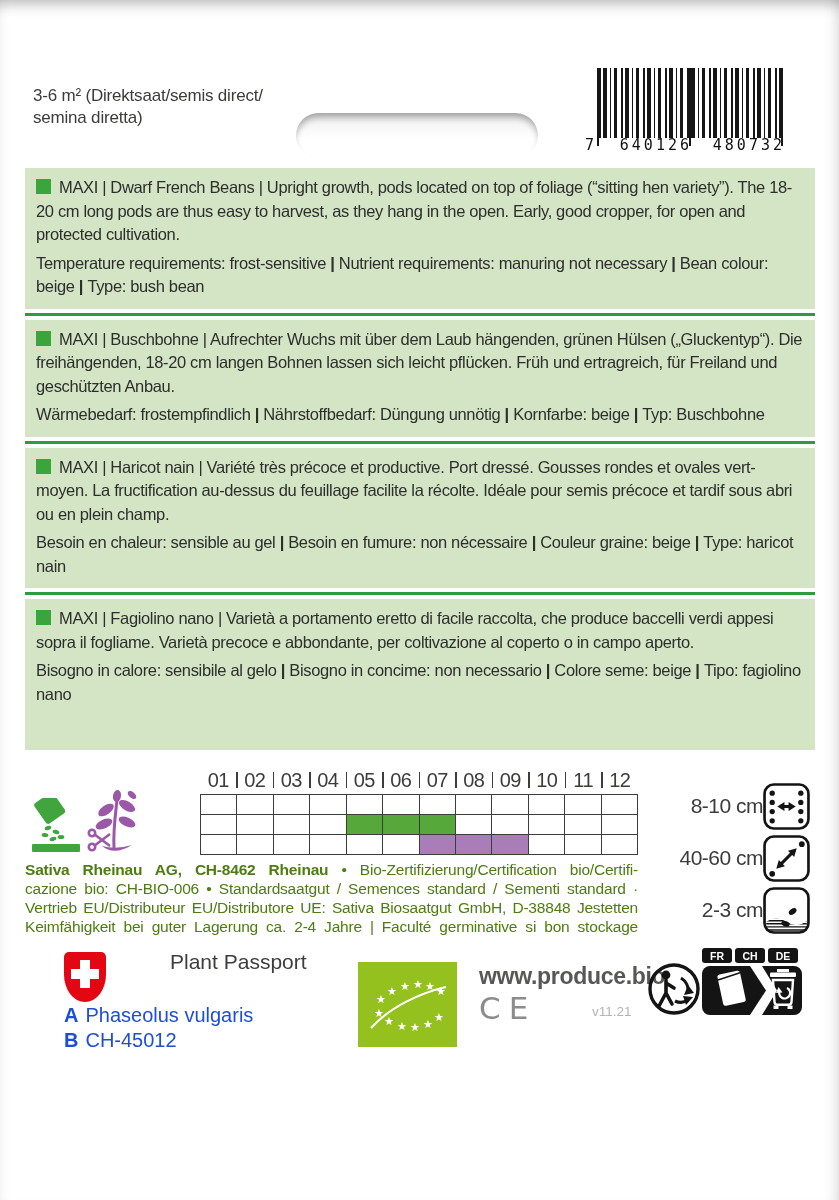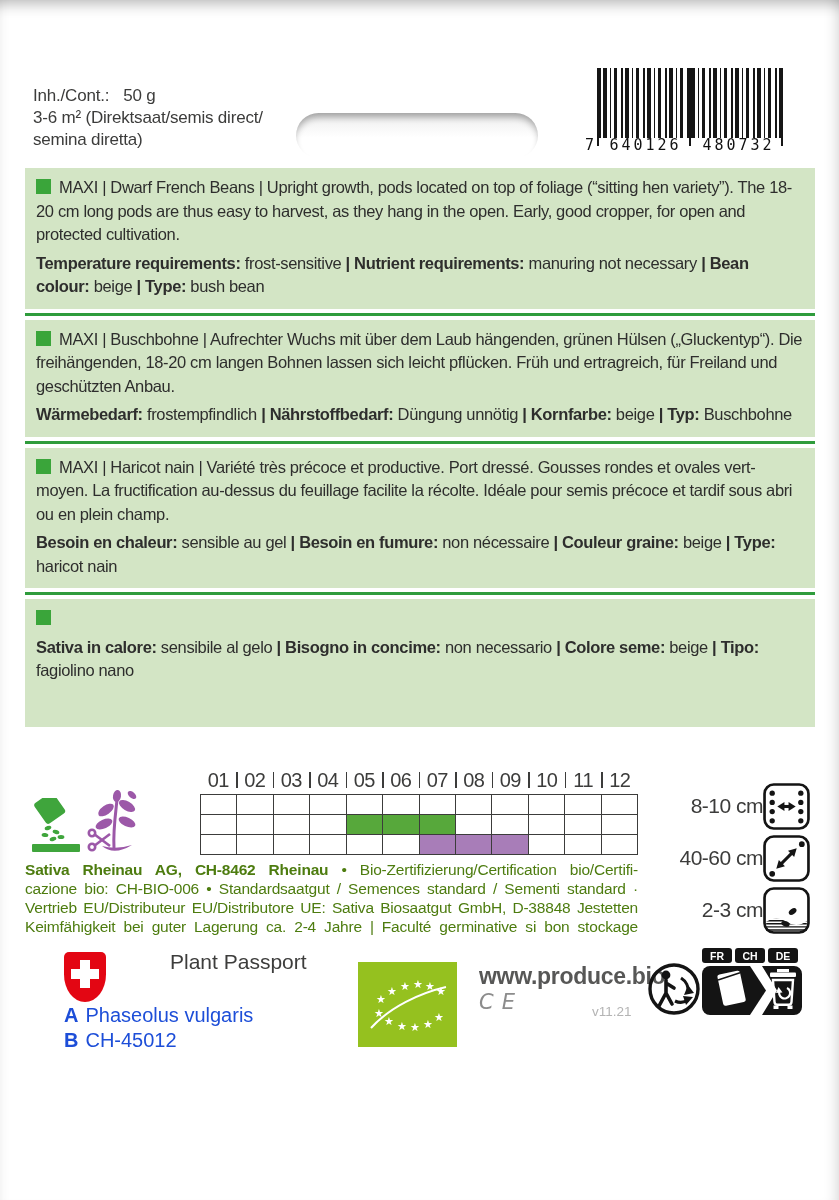--- a/index.html
+++ b/index.html
@@ -31,32 +31,32 @@
       #161616 0 2px, #fff 2px 4px, #161616 4px 8px, #fff 8px 11px,
       #161616 11px 12px, #fff 12px 15px, #161616 15px 18px, #fff 18px 22px);
   }
   .barcode .guard { position:absolute; top:2px; width:2px; height:78px; background:#161616; }
   .g-left { left:12px; } .g-mid { left:104px; } .g-right { left:196px; }
   .barcode .digits {
     position:absolute; left:0; bottom:6px; width:200px; display:flex;
     font-family:"DejaVu Sans Mono", monospace; font-size:15px; color:#111;
   }
   .barcode .digits .lead { width:14px; }
-  .barcode .digits .grp { flex:1; text-align:center; letter-spacing:3px; }
+  .barcode .digits .grp { flex:1; text-align:right; letter-spacing:3px; }
 
   
   .blocks { position:absolute; left:25px; top:168px; width:790px; display:flex; flex-direction:column;border-radius:14px; }
   .block {
     background:#d3e5c5; box-sizing:border-box; width:790px;
     padding:8px 11px 10px 11px; font-size:16.5px; line-height:23.5px;
     letter-spacing:-0.35px; color:#2e2e2d;
   }
   .block p { margin:0; }
   .block .specs { margin-top:5px; }
-  .block b, .block .lbl { font-weight:bold; }
+  .block b, .block .lbl { font-weight:normal; }
   .bullet { display:inline-block; width:15px; height:15px; background:#3aa53a; margin-right:8px; vertical-align:-1px; }
   .sep-line { height:3px; background:#2f9c3c; margin:4px 0; }
   .sep { font-weight:bold; white-space:pre; }
   .block-it { padding-bottom:44px; }
 
   
   .cal-head {
     position:absolute; left:200px; top:766px; width:438px; height:28px;
     display:grid; grid-template-columns:repeat(12,1fr);
     font-size:20px; color:#3c3c3b; letter-spacing:-0.5px;
@@ -96,35 +96,32 @@
   }
   .swiss-shield::before { content:""; position:absolute; left:16px; top:8px; width:10px; height:28px; background:#fff; }
   .swiss-shield::after  { content:""; position:absolute; left:7px;  top:17px; width:28px; height:10px; background:#fff; }
 
   .passport-title { position:absolute; left:170px; top:950px; font-size:21px; color:#3d3d3c; }
   .passport-lines { position:absolute; left:64px; top:1003px; font-size:20px; line-height:25px; color:#1d4ed8; }
   .passport-lines b { margin-right:7px; }
 
   .eu-logo { position:absolute; left:358px; top:962px; }
   .website { position:absolute; left:479px; top:963px; font-size:23px; font-weight:bold; color:#575756; letter-spacing:-0.3px; }
-  .ce-mark { position:absolute; left:479px; top:990px; font-size:21px; color:#8c8c8c; letter-spacing:8px; font-family:"DejaVu Sans", sans-serif;font-style:italic; }
+  .ce-mark { position:absolute; left:479px; top:990px; font-size:31px; color:#8c8c8c; letter-spacing:8px; font-family:"DejaVu Sans", sans-serif; }
   .version { position:absolute; left:592px; top:1004px; font-size:13.5px; color:#b4b4b4; }
 
   .triman { position:absolute; left:646px; top:960px; }
   .disposal { position:absolute; left:700px; top:948px; }
 </style>
 </head>
 <body>
 
 <div class="page">
 
   <div class="info-top">
-    <div>
-      <span>Inh./Cont.:</span><span class="val">50 g</span>
-    </div>
     <div>3-6 m² (Direktsaat/semis direct/</div>
     <div>semina diretta)</div>
   </div>
 
   <div class="hang-hole"></div>
 
   <div class="barcode">
     <div class="bars"></div>
     <div class="guard g-left"></div>
     <div class="guard g-mid"></div>
@@ -156,23 +153,23 @@
 
     <div class="block">
       <p><span class="bullet"></span><span>MAXI | Haricot nain | Variété très précoce et productive. Port dressé. Gousses rondes et ovales vert-moyen. La fructification au-dessus du feuillage facilite la récolte. Idéale pour semis précoce et tardif sous abri ou en plein champ.</span></p>
       <p class="specs">
         <span class="spec"><b>Besoin en chaleur:</b> <span>sensible au gel</span><span class="sep"> | </span></span><span class="spec"><b>Besoin en fumure:</b> <span>non nécessaire</span><span class="sep"> | </span></span><span class="spec"><b>Couleur graine:</b> <span>beige</span><span class="sep"> | </span></span><span class="spec"><b>Type:</b> <span>haricot nain</span></span>
       </p>
     </div>
     <div class="sep-line"></div>
 
     <div class="block block-it">
-      <p><span class="bullet"></span></p>
+      <p><span class="bullet"></span><span>MAXI | Fagiolino nano | Varietà a portamento eretto di facile raccolta, che produce baccelli verdi appesi sopra il fogliame. Varietà precoce e abbondante, per coltivazione al coperto o in campo aperto.</span></p>
       <p class="specs">
-        <span class="spec"><b>Sativa in calore:</b> <span>sensibile al gelo</span><span class="sep"> | </span></span><span class="spec"><b>Bisogno in concime:</b> <span>non necessario</span><span class="sep"> | </span></span><span class="spec"><b>Colore seme:</b> <span>beige</span><span class="sep"> | </span></span><span class="spec"><b>Tipo:</b> <span>fagiolino nano</span></span>
+        <span class="spec"><b>Bisogno in calore:</b> <span>sensibile al gelo</span><span class="sep"> | </span></span><span class="spec"><b>Bisogno in concime:</b> <span>non necessario</span><span class="sep"> | </span></span><span class="spec"><b>Colore seme:</b> <span>beige</span><span class="sep"> | </span></span><span class="spec"><b>Tipo:</b> <span>fagiolino nano</span></span>
       </p>
     </div>
   </div>
 
   <svg class="cal-icon icon-sow" width="48" height="54" viewBox="0 0 48 54">
     <g fill="#3fa53c">
       <rect x="6" y="-2" width="23" height="25" rx="3" transform="rotate(-35 17 10)"></rect>
       <ellipse cx="16" cy="30" rx="3.4" ry="2" transform="rotate(-20 16 30)"></ellipse>
       <ellipse cx="24" cy="34" rx="3.4" ry="2" transform="rotate(15 24 34)"></ellipse>
       <ellipse cx="13" cy="37" rx="3.4" ry="2" transform="rotate(10 13 37)"></ellipse>

